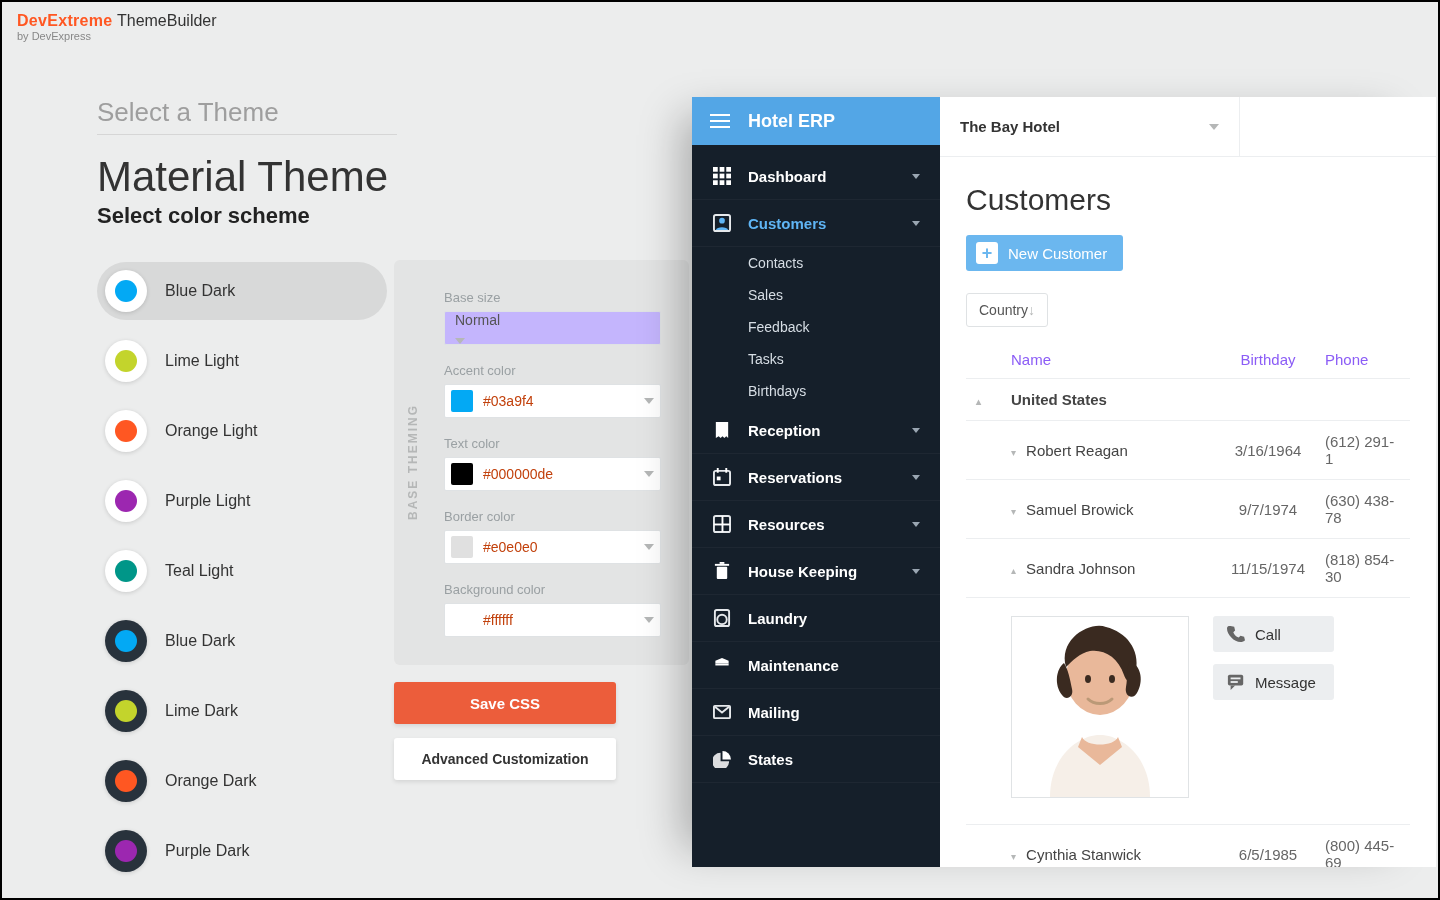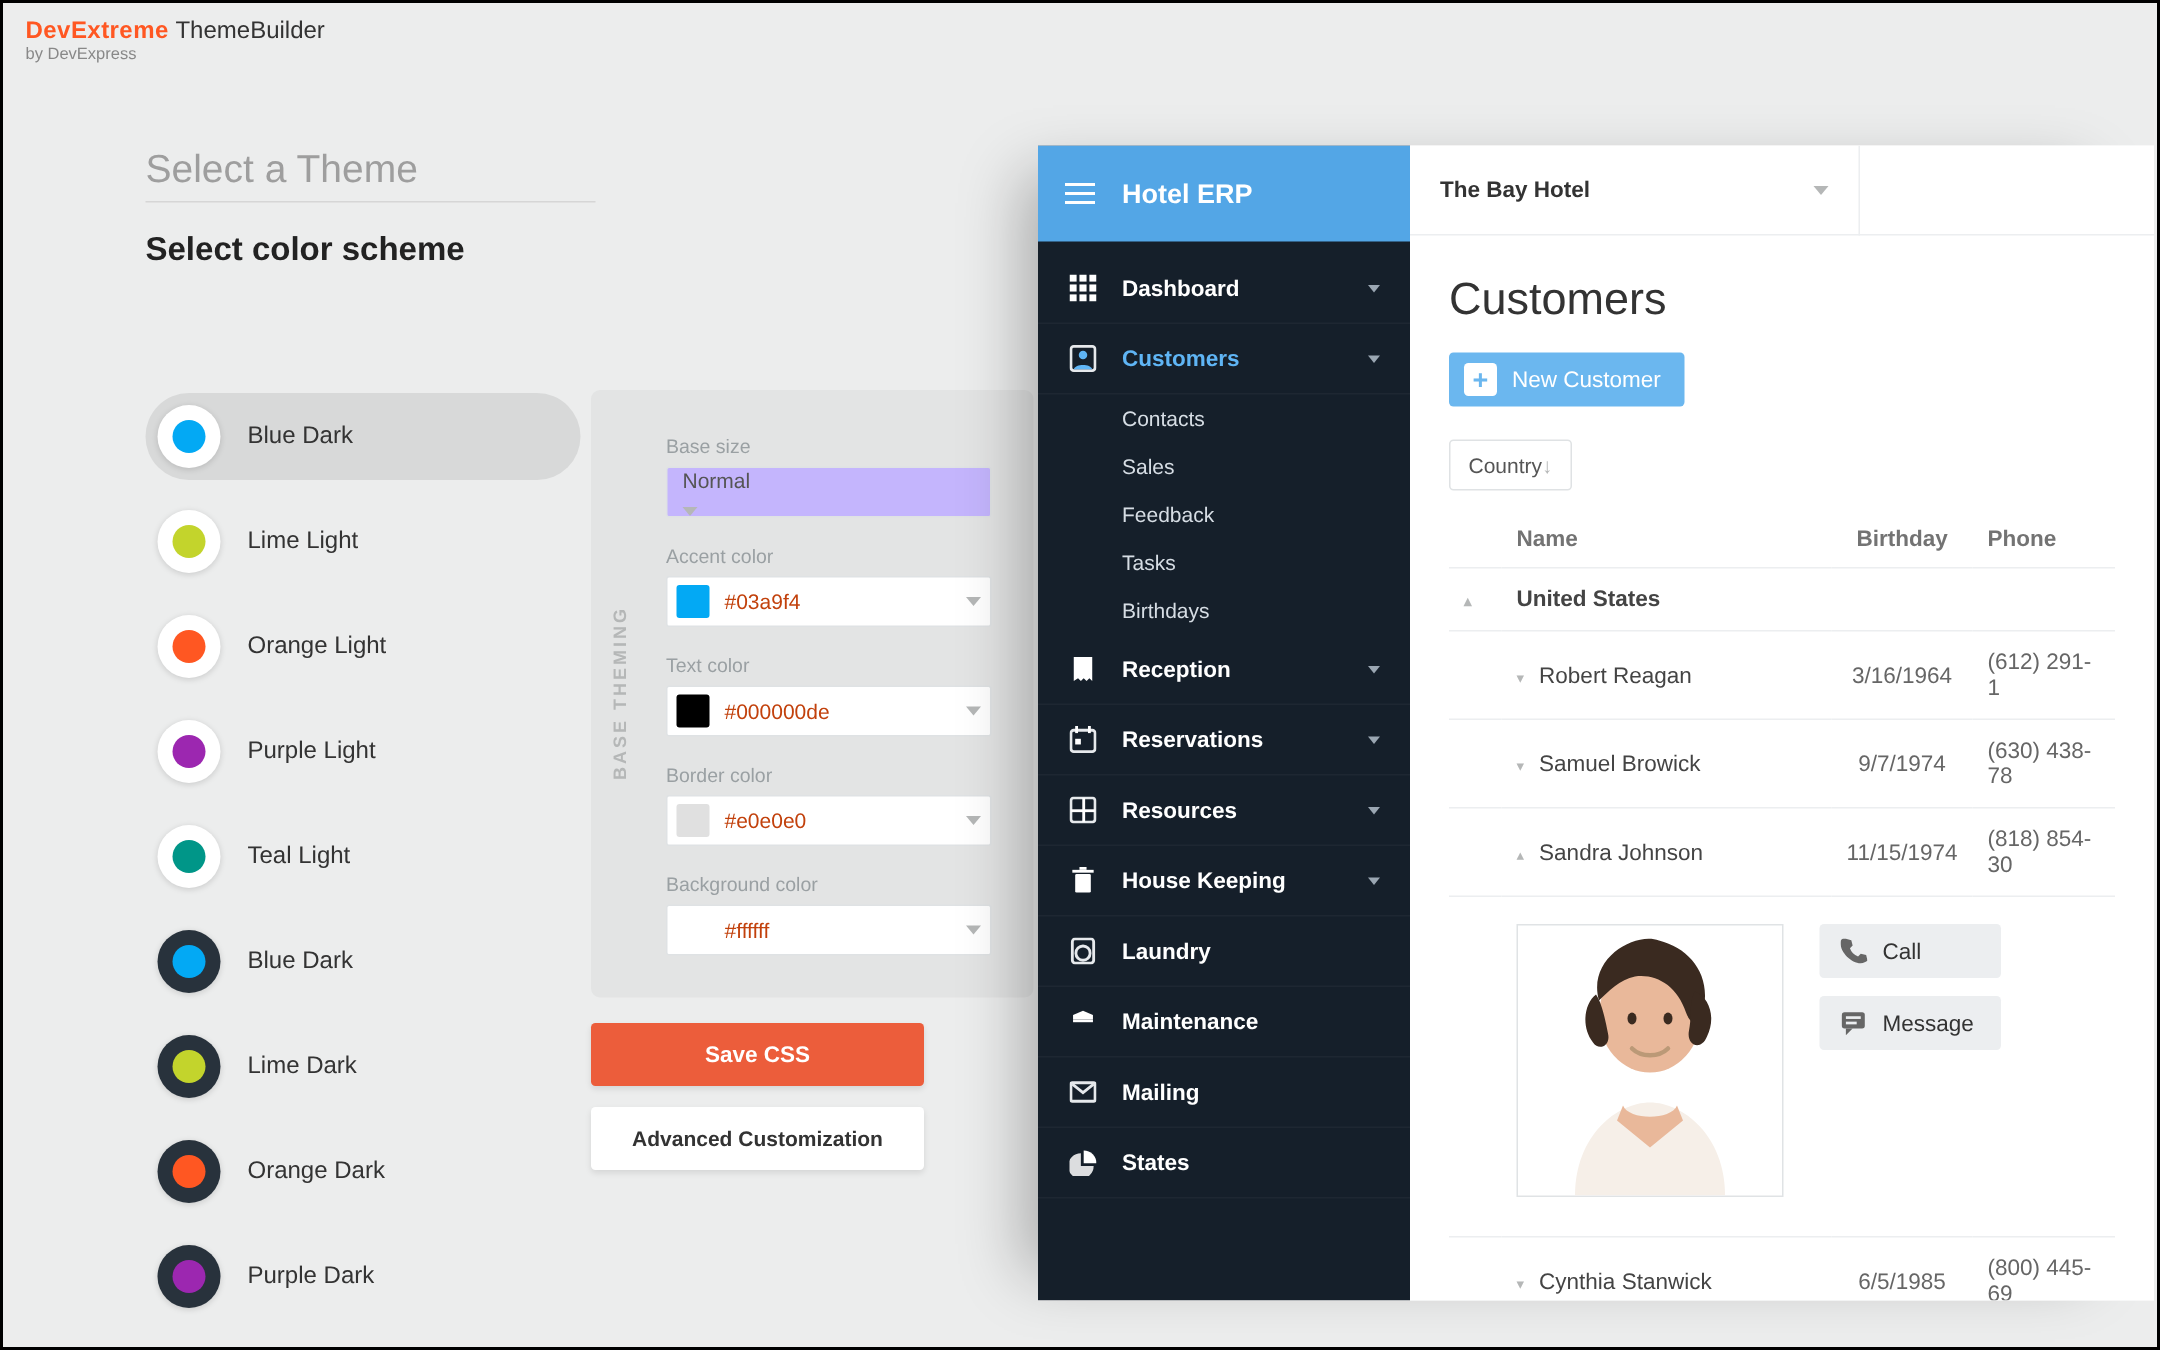--- a/index.html
+++ b/index.html
@@ -104,21 +104,21 @@
   .preview {
     position: absolute; left: 690px; top: 95px; right: 2px;
     height: 770px;
     box-shadow: -28px 0 40px -18px rgba(0,0,0,.28);
     display: flex;
     overflow: hidden;
     background: #fff;
   }
   .sidebar { width: 248px; background: #151f2a; color: #e6e9ec; display: flex; flex-direction: column; }
   .sidebar-top {
-    height: 64px; background: #53a6e6; display: flex; align-items: center; gap: 18px;
+    height: 48px; background: #53a6e6; display: flex; align-items: center; gap: 18px;
     padding: 0 18px; color: #fff;
   }
   .hamburger { display: flex; flex-direction: column; gap: 4px; cursor: pointer; }
   .hamburger span { width: 20px; height: 2px; background: #fff; }
   .app-title { font-size: 18px; font-weight: 700; }
 
   .nav { padding: 8px 0; font-size: 15px; }
   .nav-item {
     display: flex; align-items: center; gap: 16px; padding: 13px 20px;
     border-bottom: 1px solid rgba(255,255,255,.04); cursor: pointer;
@@ -152,21 +152,21 @@
     display: flex; align-items: center; justify-content: center; font-weight: 700; font-size: 18px;
   }
 
   .group-chip {
     display: inline-flex; align-items: center; border: 1px solid #dfe2e4;
     height: 34px; padding: 0 12px; font-size: 14px; color: #555; border-radius: 3px; margin-bottom: 14px;
   }
   .group-chip .down { font-size: 14px; color: #b5b7b7; }
 
   .grid { width: 100%; border-collapse: collapse; font-size: 15px; }
-  .grid th { text-align: left; font-weight: 700; color: #737373; padding: 10px 10px; border-bottom: 1px solid #eceef0; }
+  .grid th { text-align: left; font-weight: 400; color: #8b5cf6; padding: 10px 10px; border-bottom: 1px solid #eceef0; }
   .grid th.name { width: 220px; }
   .grid th.birthday { text-align: center; }
   .grid td { padding: 12px 10px; border-bottom: 1px solid #eceef0; color: #444; }
   .grid td.birthday { text-align: center; color: #666; }
   .grid td.phone { color: #666; }
   .group-row td { font-weight: 700; }
   .tri { display: inline-block; font-size: 10px; color: #b5b7b7; margin-right: 10px; }
   .up-tri { color: #b5b7b7; }
   .detail-row td { padding: 18px 10px 26px; }
   .detail-flex { display: flex; gap: 24px; align-items: flex-start; }
@@ -186,20 +186,21 @@
 <body>
 
 <div class="app-header">
   <span class="brand-1">DevExtreme</span>
   <span class="brand-2">ThemeBuilder</span>
   <div class="byline">by DevExpress</div>
 </div>
 
 <div class="left-col">
   <div class="select-a-theme">Select a Theme</div>
+  <div class="theme-name">Material Theme</div>
   <div class="scheme-title">Select color scheme</div>
 </div>
 
 <div class="scheme-list" id="scheme-list">
     <div class="scheme-item active">
       <div class="swatch-outer ">
         <div class="swatch-inner" style="background:#03a9f4"></div>
       </div>
       <div class="scheme-label">Blue Dark</div>
     </div>

